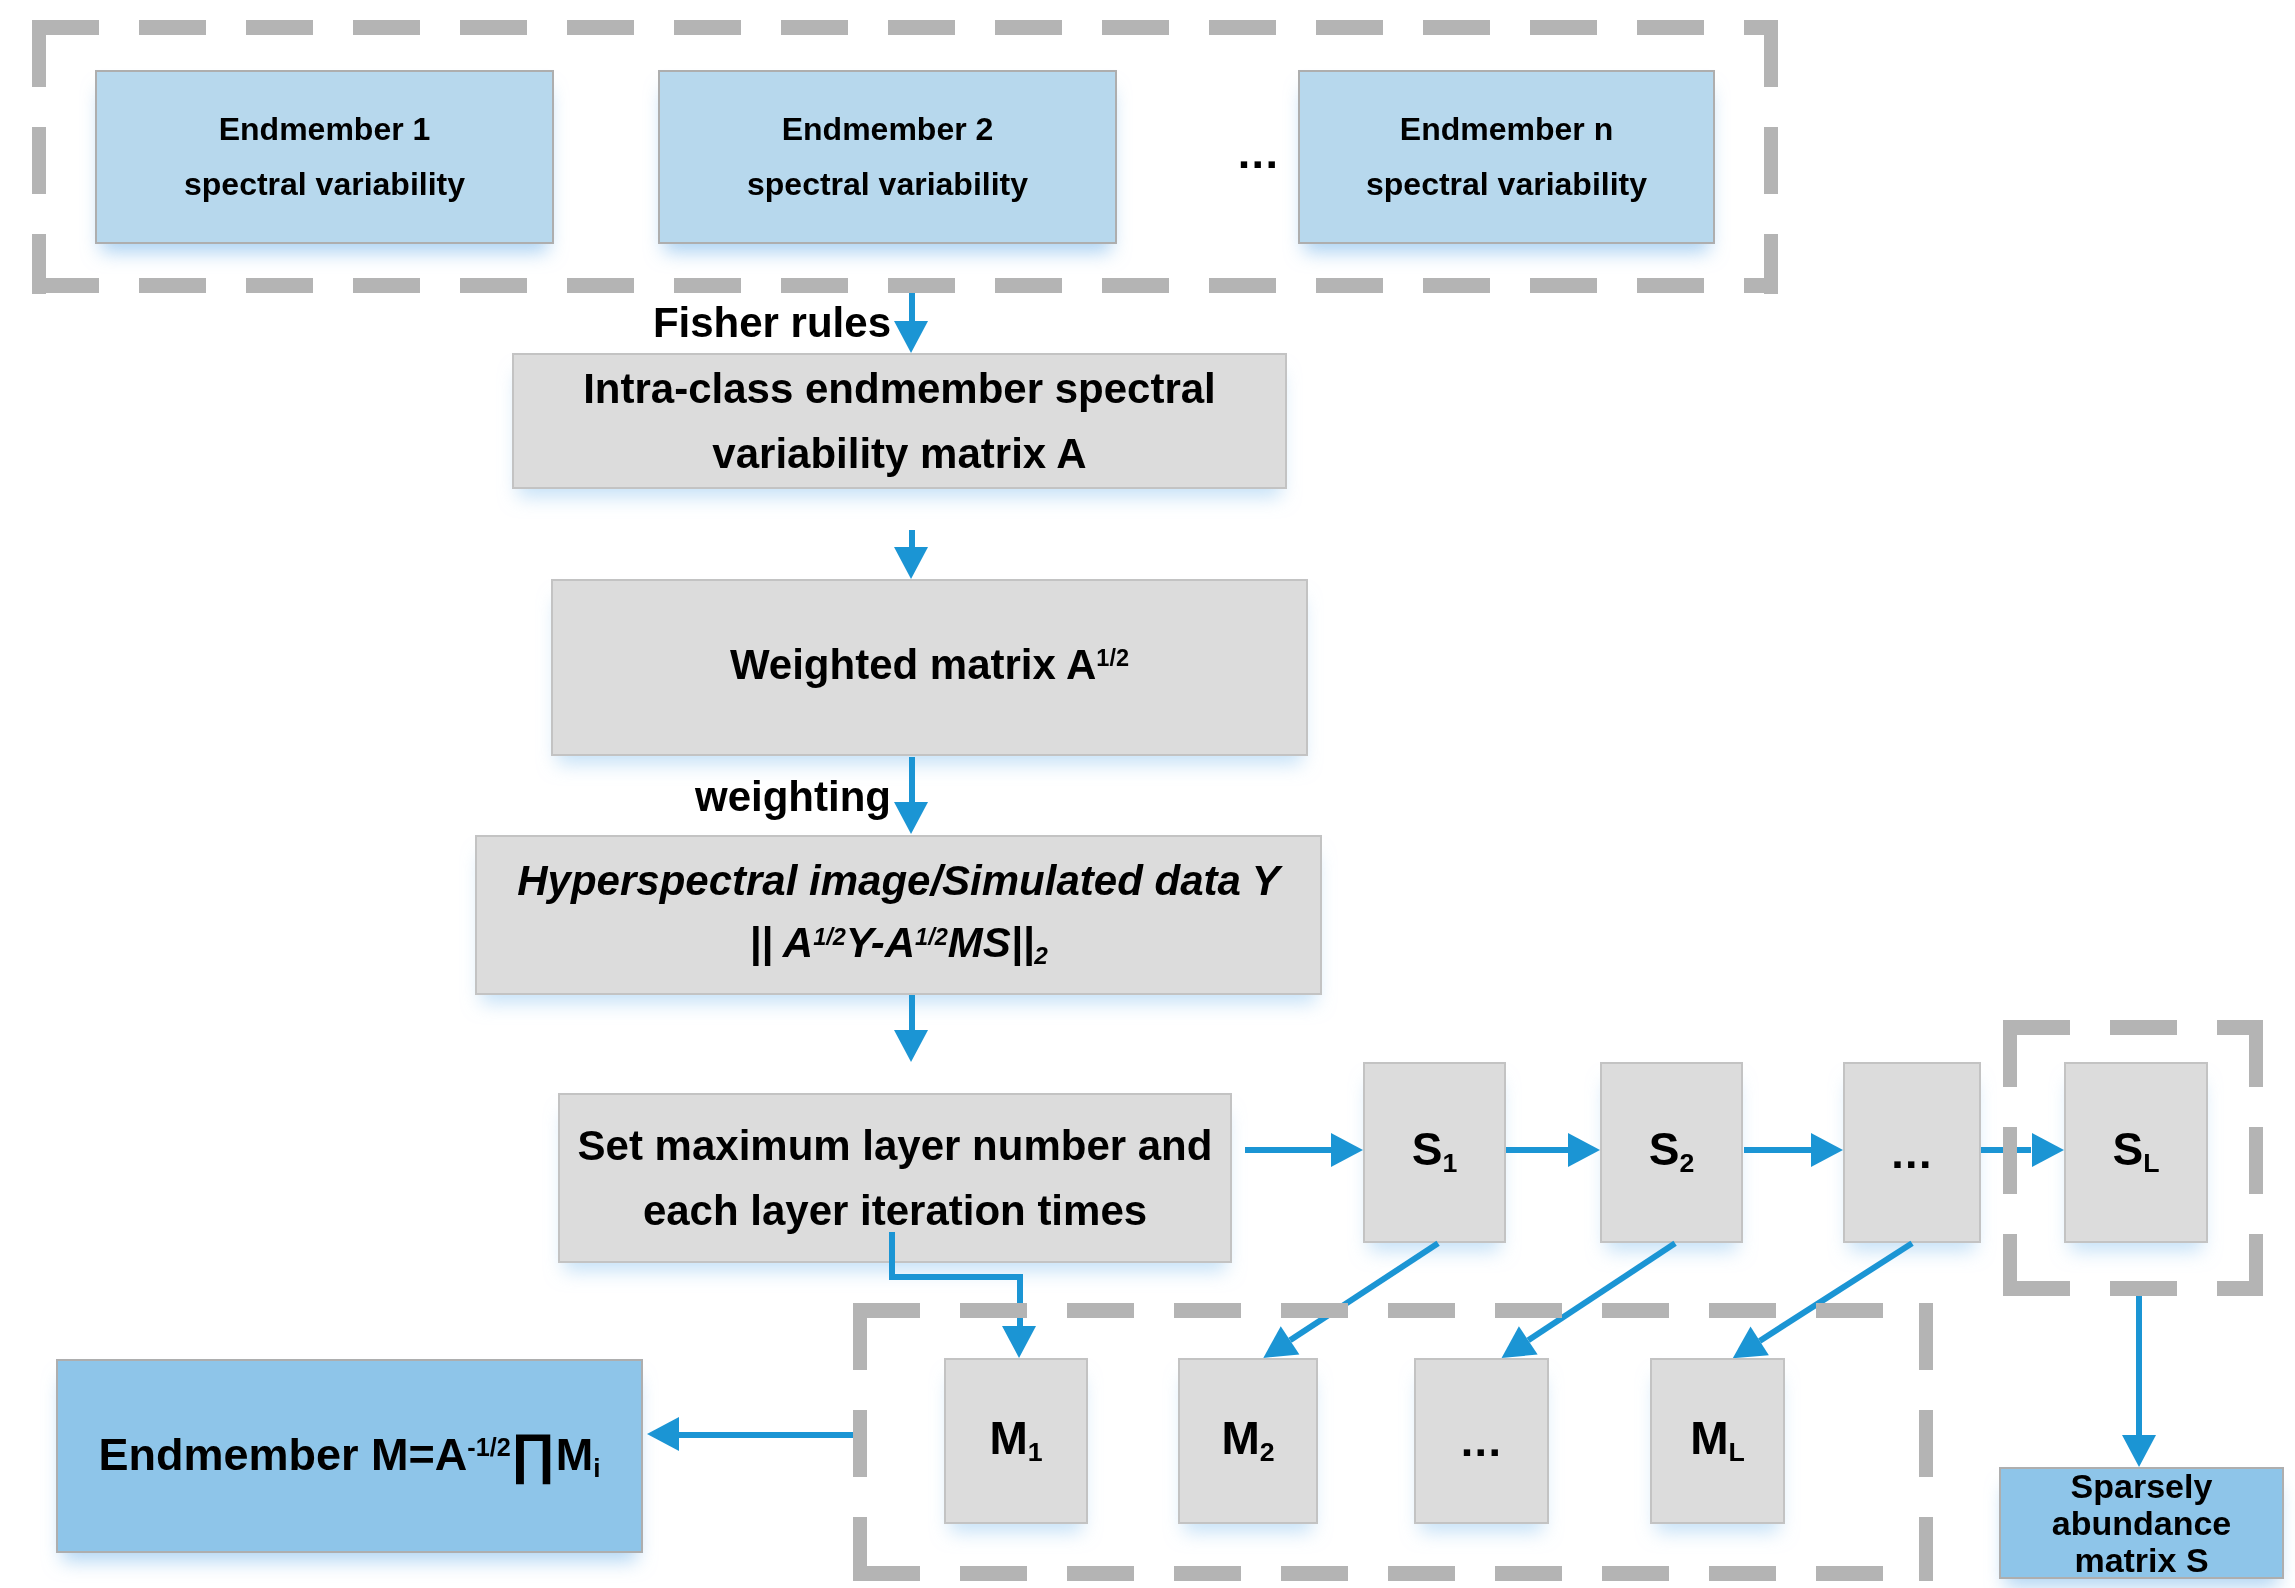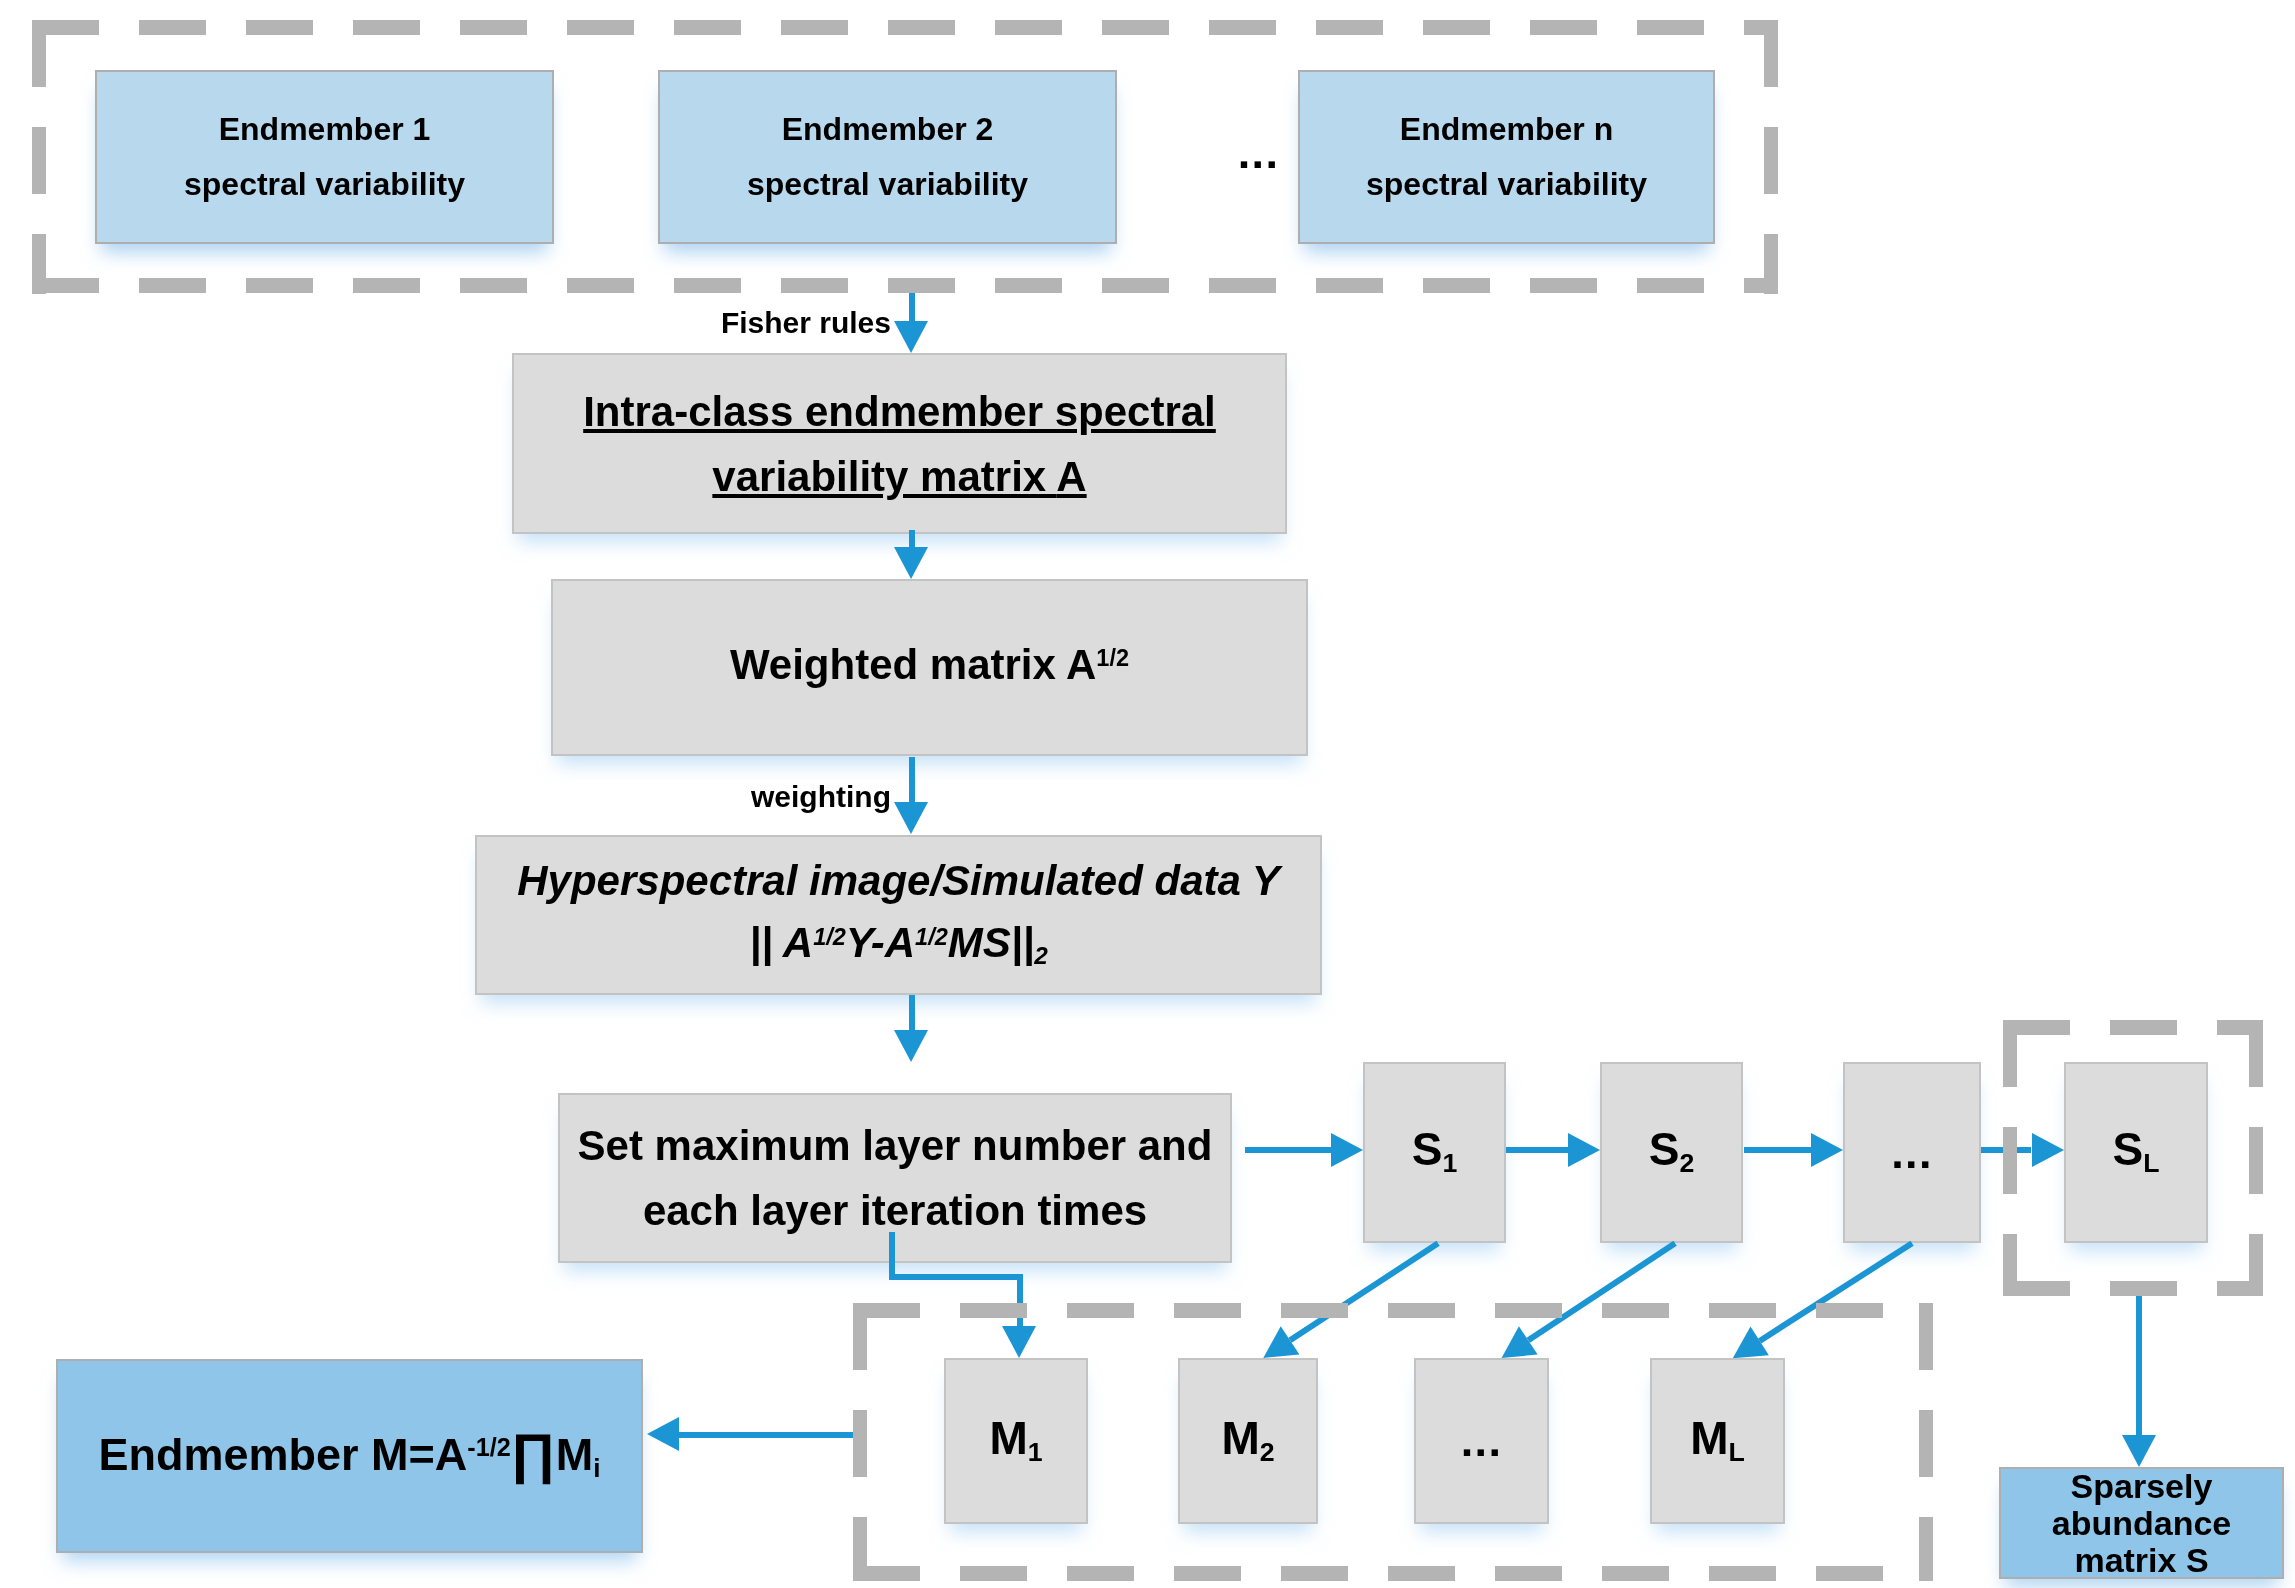--- a/index.html
+++ b/index.html
@@ -12,21 +12,21 @@
     text-align:center;box-sizing:border-box;
   }
   .blue-light{background:#b7d8ed;border:2.1px solid #aeaeae;box-shadow:0 14px 18px -5.6px rgba(125,185,235,.65);}
   .blue-deep{background:#8ec5e9;border:2.1px solid #aeaeae;box-shadow:0 14px 18px -5.6px rgba(125,185,235,.60);}
   .gray{background:#dcdcdc;border:2.1px solid #c3c3c3;box-shadow:0 14px 18px -5.6px rgba(150,200,240,.55);}
   .t-top{font-size:32px;line-height:55px;}
   .t-flow{font-size:42px;line-height:65px;}
   .t-node{font-size:46px;line-height:46px;}
   .t-end{font-size:45px;line-height:49px;}
   .t-sab{font-size:34px;line-height:37px;}
-  .lbl{position:absolute;font-size:30px;line-height:42px;white-space:nowrap;}
+  .lbl{position:absolute;font-size:42px;line-height:42px;white-space:nowrap;}
   .dots{font-size:45px;letter-spacing:1.4px;}
   .sp{font-size:0.56em;position:relative;top:-0.52em;}
   .sb{font-size:0.58em;position:relative;top:0.28em;}
   .prod{font-size:1.22em;position:relative;top:0.05em;}
   
   .dash-h{position:absolute;height:15.4px;background:repeating-linear-gradient(90deg,#b4b4b4 0 67px,transparent 67px 107px);}
   .dash-v{position:absolute;width:14px;background:repeating-linear-gradient(180deg,#b4b4b4 0 67px,transparent 67px 107px);}
   
   .aline-v{position:absolute;width:6.3px;background:#1b95d4;}
   .aline-h{position:absolute;height:6.3px;background:#1b95d4;}
@@ -57,21 +57,21 @@
   <div class="lbl dots" style="left:1213px;top:132px;width:91px;text-align:center;">...</div>
   <div class="box blue-light t-top" style="left:1298px;top:70px;width:417px;height:174px;">
     <div>Endmember n</div>
     <div>spectral variability</div>
   </div>
 
   <div class="lbl" style="left:575px;top:302px;width:316px;text-align:right;">Fisher rules</div>
   <div class="aline-v" style="left:909px;top:293px;height:28px;"></div>
   <div class="head-down" style="left:894px;top:321px;"></div>
 
-  <div class="box gray t-flow" style="left:512px;top:353px;width:775px;height:181px;text-decoration:underline;">
+  <div class="box gray t-flow" style="left:512px;top:353px;width:775px;height:136px;">
     <div>Intra-class endmember spectral</div>
     <div><span>variability matrix </span><span>A</span></div>
   </div>
 
   <div class="aline-v" style="left:909px;top:530px;height:17px;"></div>
   <div class="head-down" style="left:894px;top:547px;"></div>
 
   <div class="box gray t-flow" style="left:551px;top:579px;width:757px;height:177px;">
     <div><span>Weighted matrix </span><span>A</span><span class="sp">1/2</span></div>
   </div>

